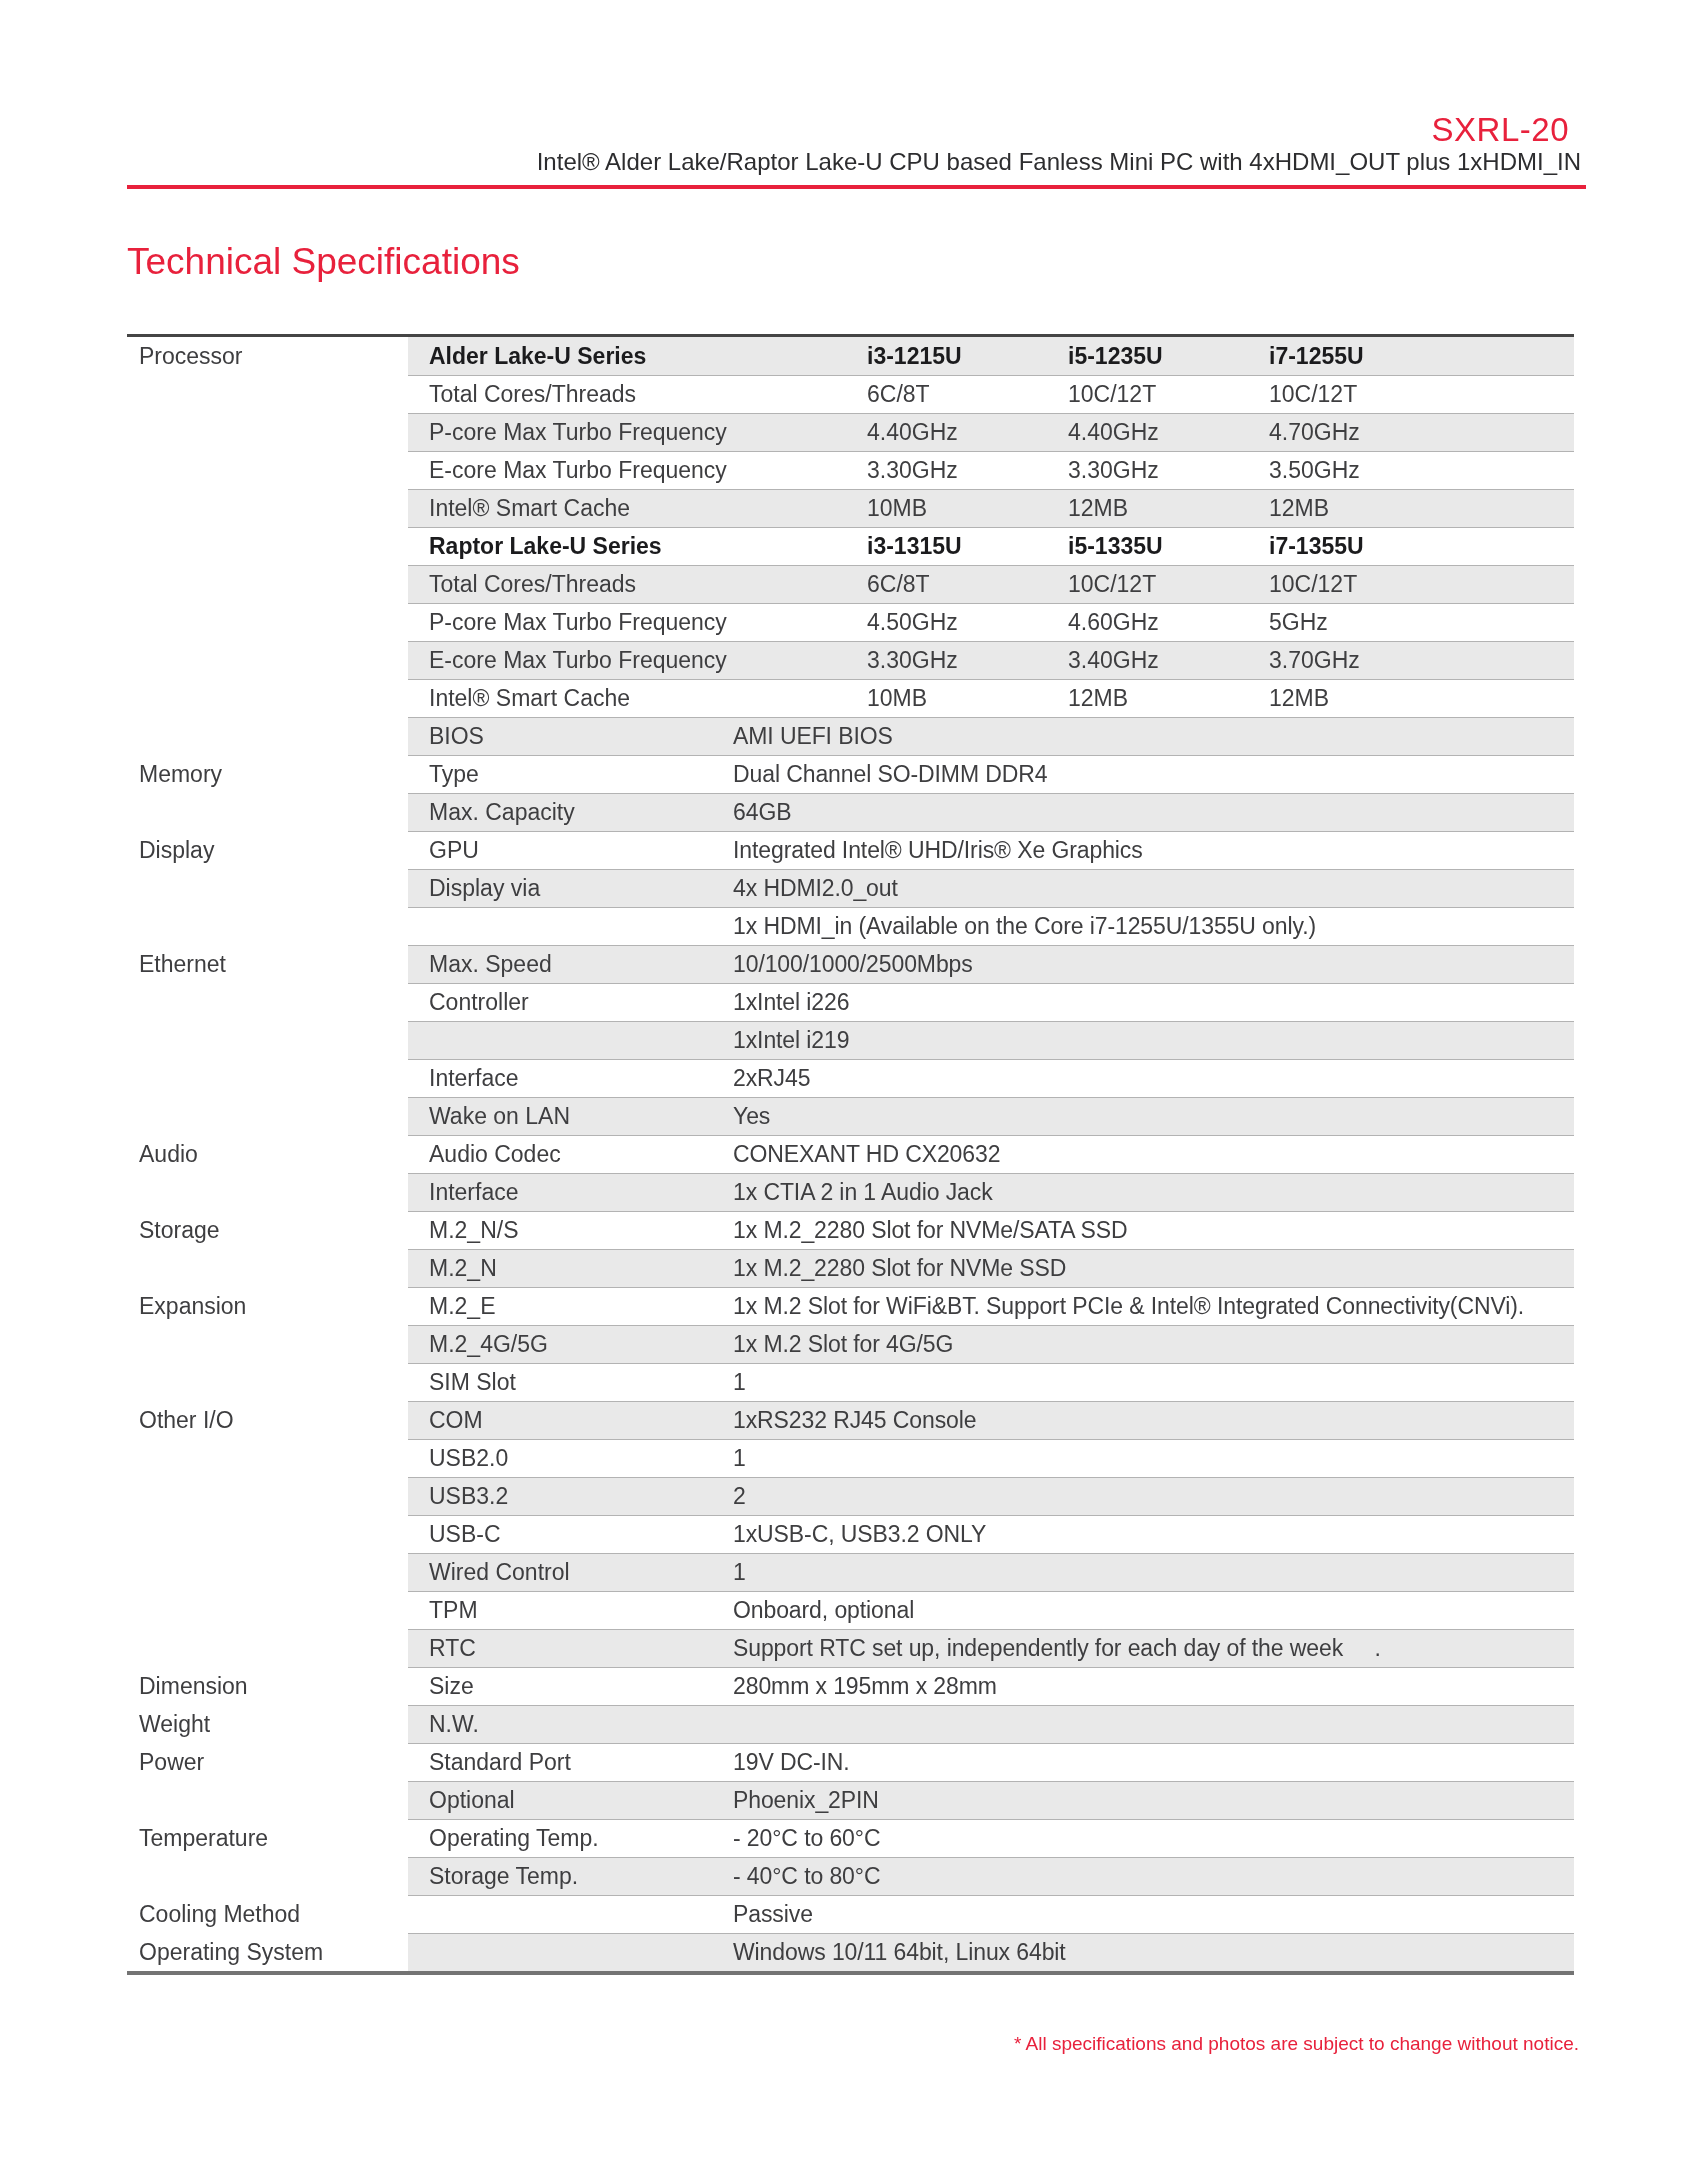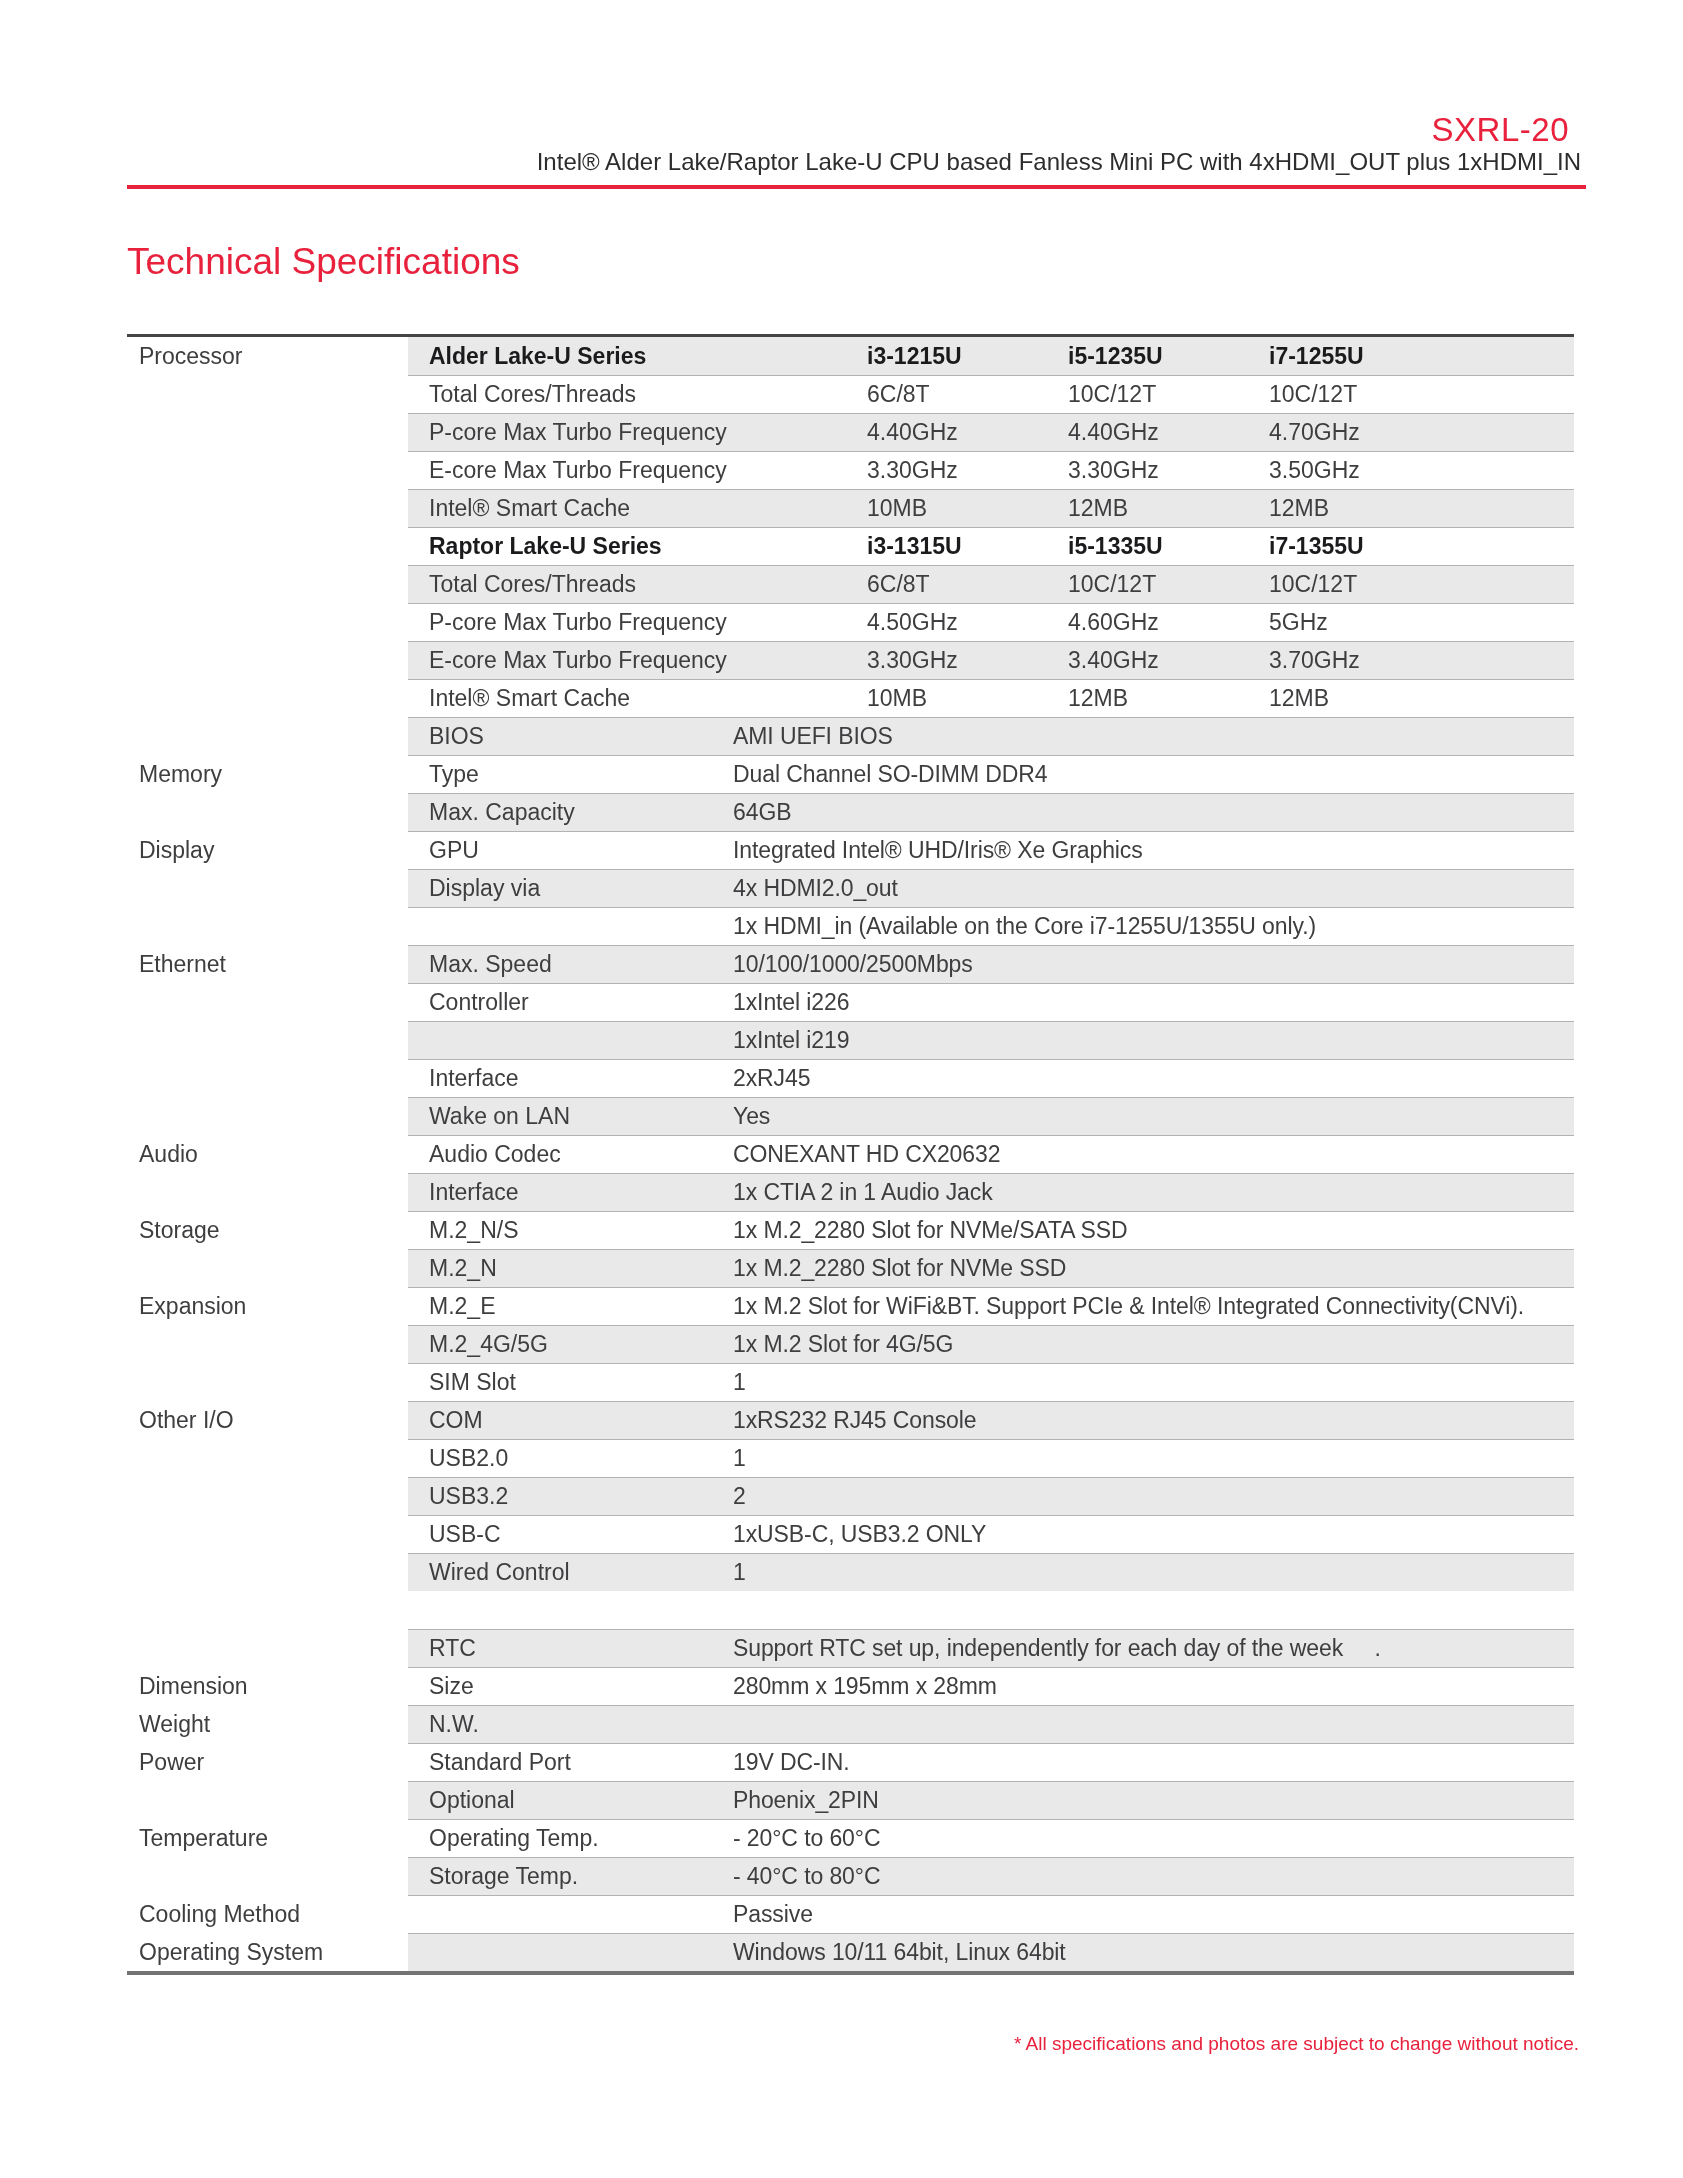--- a/index.html
+++ b/index.html
@@ -317,20 +317,24 @@
     </div>
     <div class="row">
       <div class="cat"></div>
       <div class="band shaded">
         <div class="lbl">Wired Control</div>
         <div class="val">1</div>
       </div>
     </div>
     <div class="row">
       <div class="cat"></div>
+      <div class="band">
+        <div class="lbl">TPM</div>
+        <div class="val">Onboard, optional</div>
+      </div>
     </div>
     <div class="row">
       <div class="cat"></div>
       <div class="band shaded">
         <div class="lbl">RTC</div>
         <div class="val">Support RTC set up, independently for each day of the week&nbsp;&nbsp;&nbsp;&nbsp;&nbsp;.</div>
       </div>
     </div>
     <div class="row">
       <div class="cat">Dimension</div>

